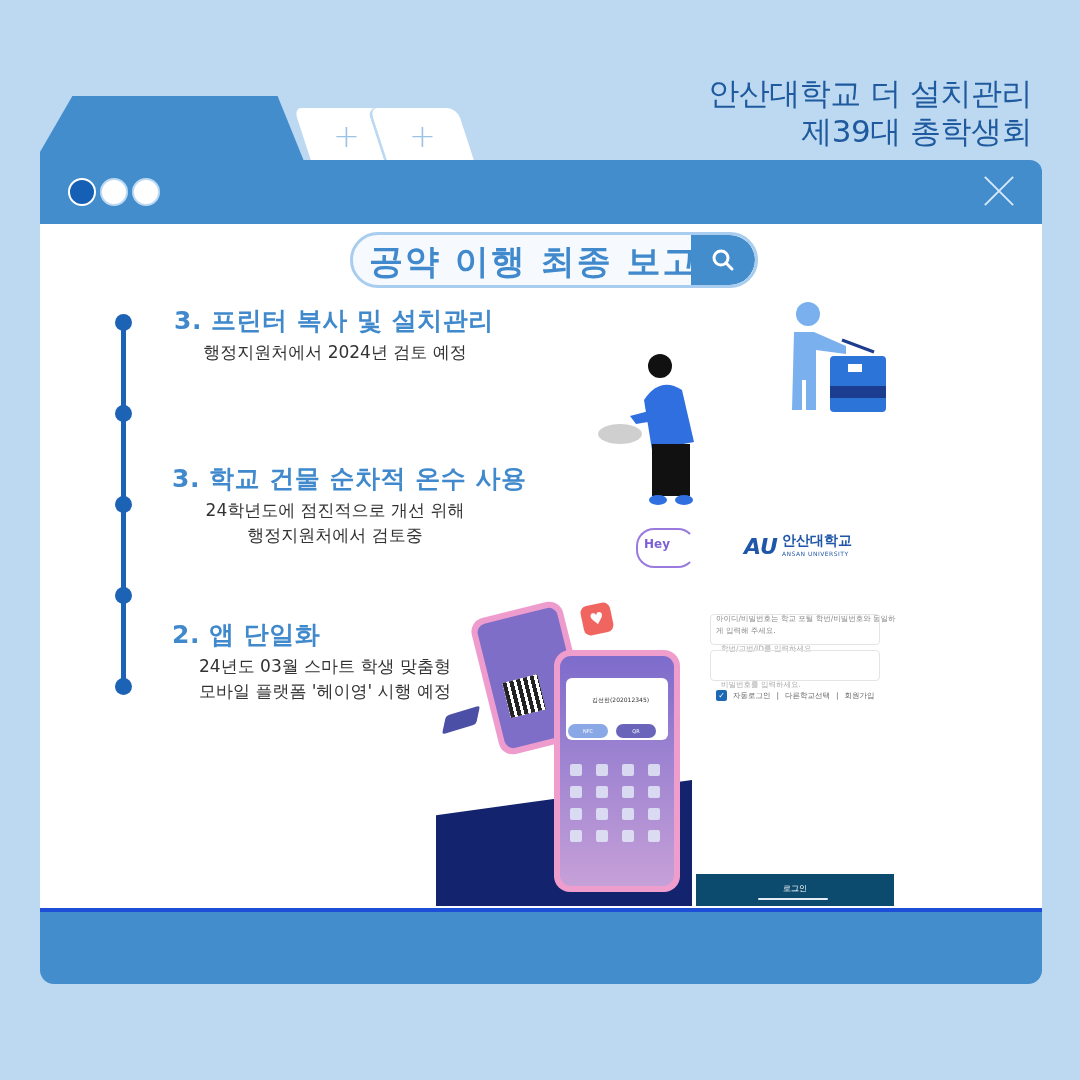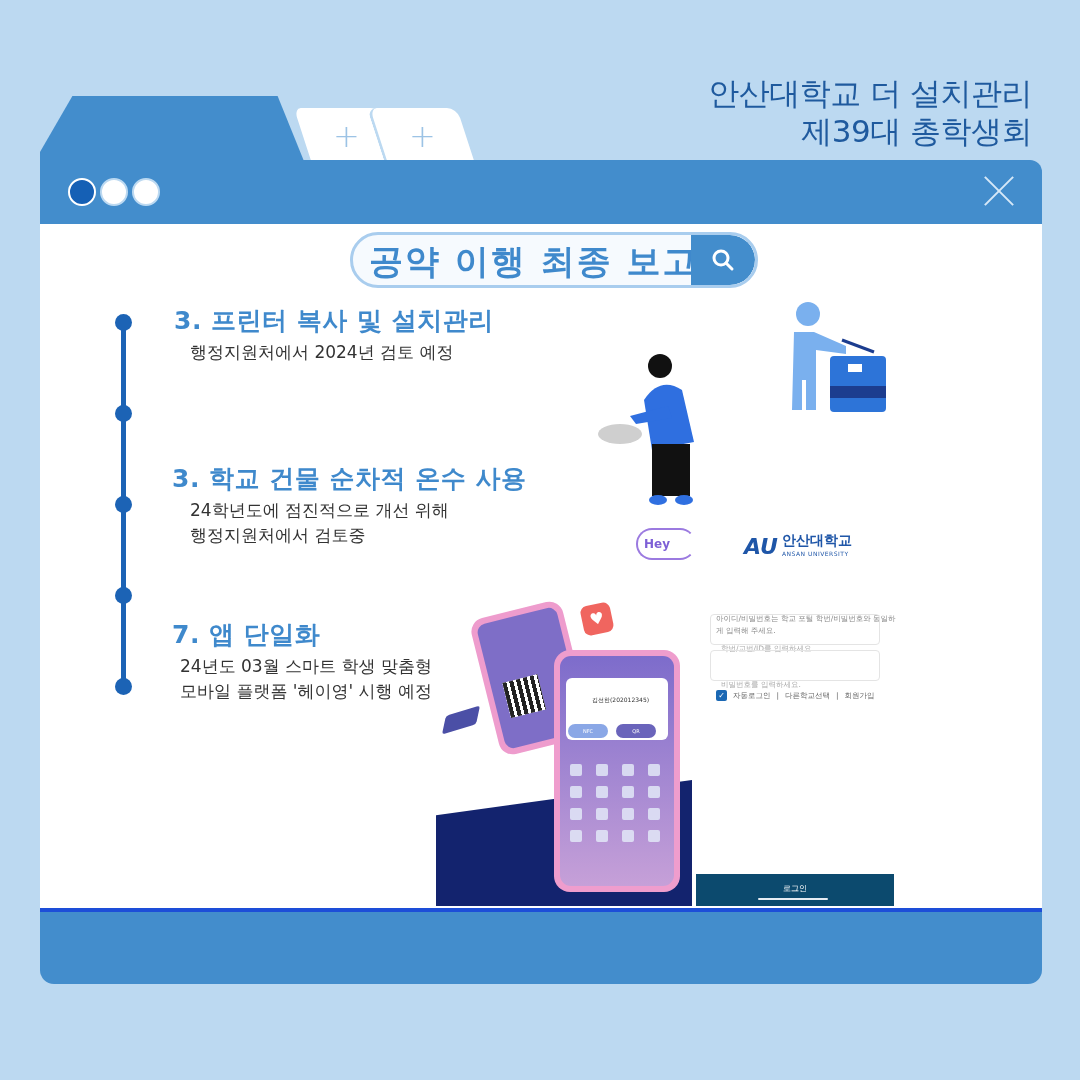--- a/index.html
+++ b/index.html
@@ -27,22 +27,22 @@
 
   
   .search { position: absolute; left: 310px; top: 8px; width: 408px; height: 56px; border: 3px solid #a9cdee; border-radius: 28px; background: #f6fafe; overflow: hidden; }
   .search-text { position: absolute; left: 16px; top: 4px; font-size: 34px; font-weight: bold; color: #3f89cc; letter-spacing: 2px; font-family: "DejaVu Serif", serif; }
   .search-btn { position: absolute; right: 0; top: 0; width: 64px; height: 100%; background: #438dcc; border-radius: 0 28px 28px 0; display: flex; align-items: center; justify-content: center; }
 
   
   .tl-line { position: absolute; left: 81px; top: 98px; width: 5px; height: 366px; background: #1c63b5; }
   .tl-dot { position: absolute; left: 75px; width: 17px; height: 17px; border-radius: 50%; background: #1c63b5; }
   .item-title { position: absolute; color: #3f89cc; font-size: 25px; font-weight: bold; letter-spacing: 0.5px; }
-  .item-desc { position: absolute; color: #333; font-size: 17px; line-height: 25px; }
-  .logo-hey { position: absolute; left: 596px; top: 304px; width: 60px; height: 32px; border: 2px solid #9b7ae0; border-right-color: transparent; border-radius: 18px; color: #7d5fd6; font-size: 12px; font-weight: bold; padding: 7px 0 0 6px; }
+  .item-desc { position: absolute; color: #333; font-size: 17px; text-align: center; line-height: 25px; }
+  .logo-hey { position: absolute; left: 596px; top: 304px; width: 60px; height: 40px; border: 2px solid #9b7ae0; border-right-color: transparent; border-radius: 18px; color: #7d5fd6; font-size: 12px; font-weight: bold; padding: 7px 0 0 6px; }
   .au-logo { position: absolute; left: 704px; top: 310px; color: #1f56a8; font-weight: bold; font-size: 22px; font-style: italic; }
   .au-name { position: absolute; left: 742px; top: 308px; color: #1f56a8; font-size: 14px; font-weight: bold; }
   .au-sub { position: absolute; left: 742px; top: 326px; color: #1f56a8; font-size: 6px; letter-spacing: 0.5px; }
   .login-hint { position: absolute; left: 676px; top: 354px; width: 180px; font-size: 7.5px; color: #888; line-height: 12px; margin-top: 35px; }
   .login-input { position: absolute; left: 670px; width: 170px; height: 31px; border: 1px solid #e4e4e4; border-radius: 4px; font-size: 7.5px; color: #aaa; padding: 29px 0 0 10px; }
   .login-opts { position: absolute; left: 676px; top: 466px; font-size: 7.5px; color: #666; display: flex; align-items: center; gap: 6px; }
   .chk { width: 11px; height: 11px; background: #1b68b4; border-radius: 2px; color: #fff; font-size: 8px; line-height: 11px; text-align: center; }
   .login-btn { position: absolute; left: 656px; top: 650px; width: 198px; height: 32px; background: #0c4a6e; color: #fff; font-size: 8px; text-align: center; padding-top: 9px; }
   .login-btn::after { content: ""; position: absolute; left: 62px; top: 24px; width: 70px; height: 2px; background: #e6ecf3; border-radius: 1px; }
 
@@ -113,21 +113,21 @@
   <div class="item-desc" style="left:150px;top:116px;width:290px">
     <div>행정지원처에서 2024년 검토 예정</div>
   </div>
 
   <div class="item-title" style="left:132px;top:238px">3. 학교 건물 순차적 온수 사용</div>
   <div class="item-desc" style="left:150px;top:274px;width:290px">
     <div>24학년도에 점진적으로 개선 위해</div>
     <div>행정지원처에서 검토중</div>
   </div>
 
-  <div class="item-title" style="left:132px;top:394px">7. 앱 단일화</div>
+  <div class="item-title" style="left:132px;top:394px">2. 앱 단일화</div>
   <div class="item-desc" style="left:140px;top:430px;width:290px">
     <div>24년도 03월 스마트 학생 맞춤형</div>
     <div>모바일 플랫폼 '헤이영' 시행 예정</div>
   </div>
 
   <svg class="woman" width="110" height="162" viewBox="0 0 110 162">
     <ellipse cx="24" cy="88" rx="22" ry="10" fill="#cfcfcf"></ellipse>
     <circle cx="64" cy="20" r="12" fill="#111"></circle>
     <path d="M48 54 Q64 30 86 44 L98 96 L56 104 Z" fill="#2f6fe0"></path>
     <path d="M34 70 L72 60 L76 72 L40 78 Z" fill="#2f6fe0"></path>

